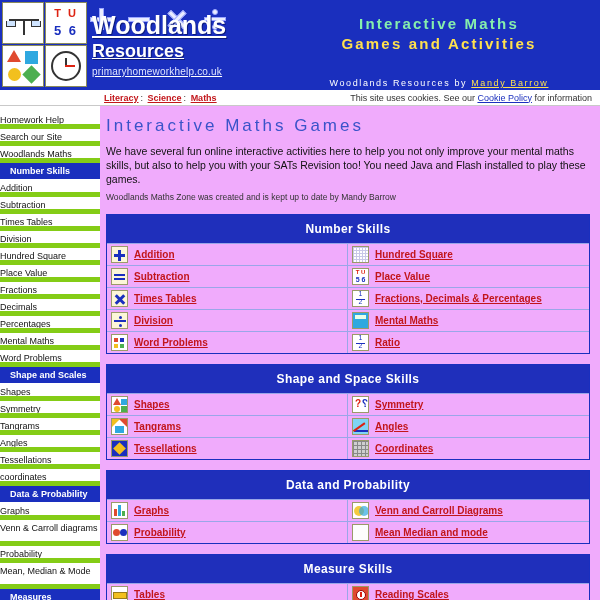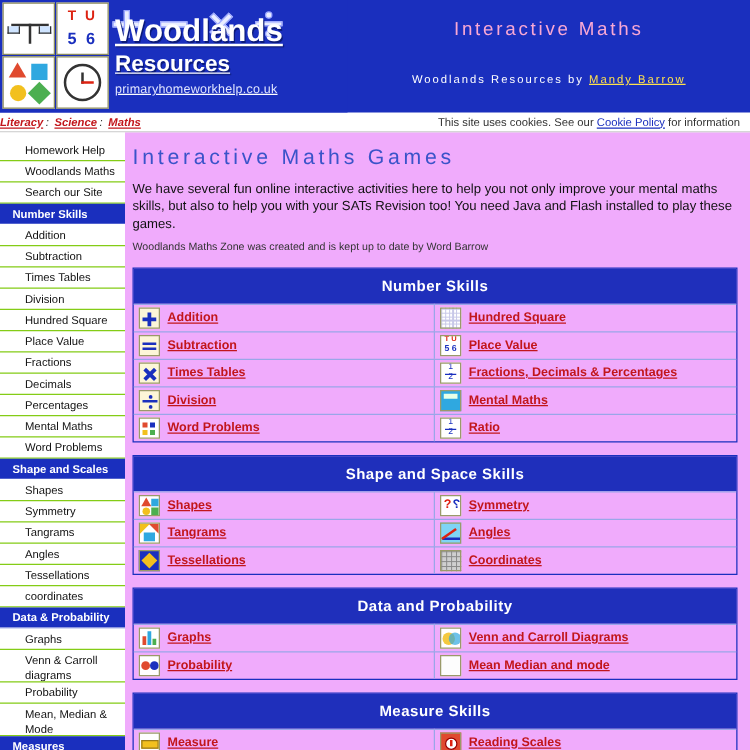--- a/index.html
+++ b/index.html
@@ -106,23 +106,23 @@
   .msym .d-dot2 { position:absolute; left:10px; top:18px; width:6px; height:6px; border-radius:50%; background:#e9edff;border:1px solid #9aa6ff;}
 
   .title-block {
     flex: 1;
     color: #ffffff;
     padding-top: 14px;
     text-align: center;
   }
   .title-block .t1 {
     font-size: 15px;
-    font-weight: normal;
+    font-weight: bold;
     letter-spacing: 2.2px;
-    color: #f9a8d4;
+    color: #86efac;
     line-height: 20px;
   }
   .title-block .t2 {
     font-size: 15px;
     font-weight: bold;
     letter-spacing: 2.2px;
     color: #ffe14d;
     line-height: 20px;
   }
   .title-block .t3 {
@@ -140,22 +140,22 @@
   .navbar {
     width: 600px;
     height: 16px;
     background: #ffffff;
     border-bottom: 1px solid #c9c9c9;
     display: flex;
     align-items: center;
     font-size: 9px;
   }
   .navbar .crumbs {
+    padding-left: 104px;
     color: #333;
-    font-style: italic;
   }
   .navbar .crumbs a {
     color: #c2161b;
     font-weight: bold;
     text-decoration: underline;
   }
   .navbar .crumbs span.sep { color:#333; padding: 0 2px; }
   .navbar .cookie {
     margin-left: auto;
     padding-right: 8px;
@@ -174,23 +174,23 @@
   
   .sidebar {
     width: 100px;
     background: #ffffff;
     padding-top: 6px;
     font-size: 9px;
   }
   .side-item {
     height: 17px;
     line-height: 17px;
-    padding-left: 20px;
+    padding-left: 0;
     color: #111;
-    border-bottom: 1px solid #84cc16;
+    border-bottom: 5px solid #84cc16;
     white-space: nowrap;
     overflow: hidden;
   }
   .side-item.section {
     background: #1a2fbe;
     color: #ffffff;
     font-weight: bold;
     padding-left: 10px;
     border-bottom: 1px solid #ffffff;
   }
@@ -388,20 +388,21 @@
 
     <div class="wordmark">
       <div class="w-line1">Woodlands</div>
       <div class="w-line2">Resources</div>
       <div class="w-sub">primaryhomeworkhelp.co.uk</div>
     </div>
   </div>
 
   <div class="title-block">
     <div class="t1">Interactive Maths</div>
+    <div class="t2">Games and Activities</div>
     <div class="t3">
       <span>Woodlands Resources by</span>
       <a>Mandy Barrow</a>
     </div>
   </div>
 </div>
 
 <div class="navbar">
   <div class="crumbs">
     <a>Literacy</a><span class="sep">:</span>
@@ -412,22 +413,22 @@
     <span>This site uses cookies. See our</span>
     <a>Cookie Policy</a>
     <span>for information</span>
   </div>
 </div>
 
 <div class="body-wrap">
 
   <div class="sidebar">
     <div class="side-item">Homework Help</div>
+    <div class="side-item">Search our Site</div>
     <div class="side-item">Woodlands Maths</div>
-    <div class="side-item">Search our Site</div>
     <div class="side-item section">Number Skills</div>
     <div class="side-item">Addition</div>
     <div class="side-item">Subtraction</div>
     <div class="side-item">Times Tables</div>
     <div class="side-item">Division</div>
     <div class="side-item">Hundred Square</div>
     <div class="side-item">Place Value</div>
     <div class="side-item">Fractions</div>
     <div class="side-item">Decimals</div>
     <div class="side-item">Percentages</div>
@@ -445,21 +446,21 @@
     <div class="side-item twoline">Venn &amp; Carroll diagrams</div>
     <div class="side-item">Probability</div>
     <div class="side-item twoline">Mean, Median &amp; Mode</div>
     <div class="side-item section">Measures</div>
   </div>
 
   <div class="main">
     <div class="page-title">Interactive Maths Games</div>
     <div class="intro">
       <span>We have several fun online interactive activities here to help you not only improve your mental maths skills, but also to help you with your SATs Revision too! You need Java and Flash installed to play these games.</span>
-      <div class="note">Woodlands Maths Zone was created and is kept up to date by Word Barrow</div>
+      <div class="note">Woodlands Maths Zone was created and is kept up to date by Mandy Barrow</div>
     </div>
 
     <div class="section-table">
       <div class="section-head">Number Skills</div>
 
       <div class="row">
         <div class="cell">
           <span class="mini plus"></span>
           <a>Addition</a>
         </div>
@@ -626,21 +627,21 @@
     </div>
 
     <div class="section-table">
       <div class="section-head">Measure Skills</div>
 
       <div class="row">
         <div class="cell">
           <span class="mini measure">
               <span class="mr"></span>
             </span>
-          <a>Measure</a>
+          <a>Tables</a>
         </div>
         <div class="cell">
           <span class="mini reading">
               <span class="rs"></span>
               <span class="rn"></span>
             </span>
           <a>Reading Scales</a>
         </div>
       </div>
     </div>

